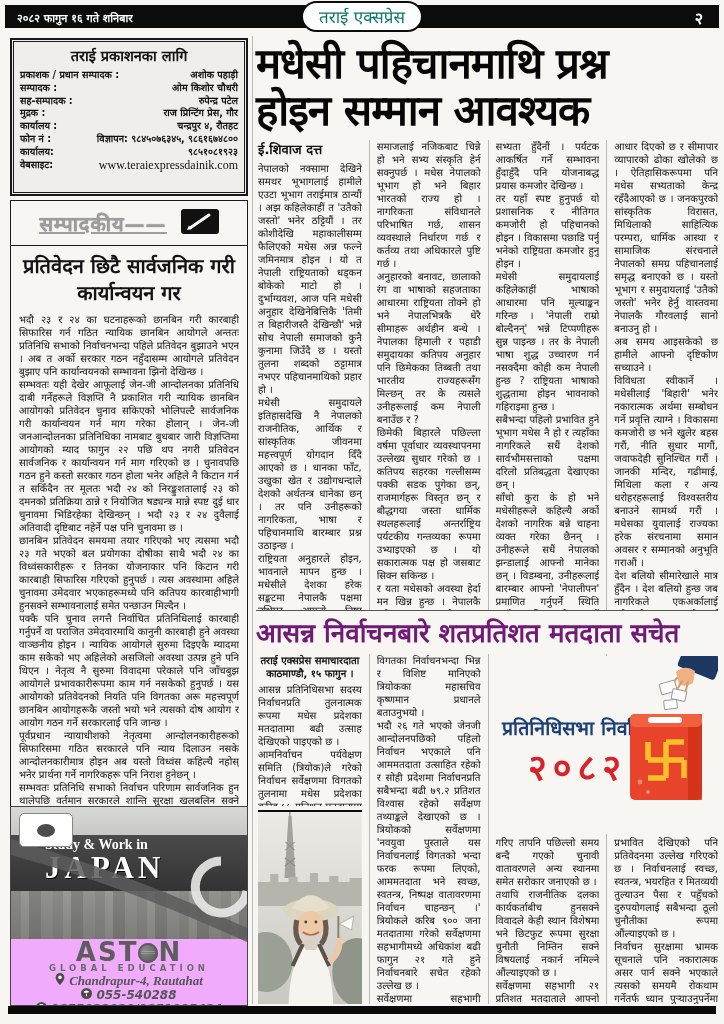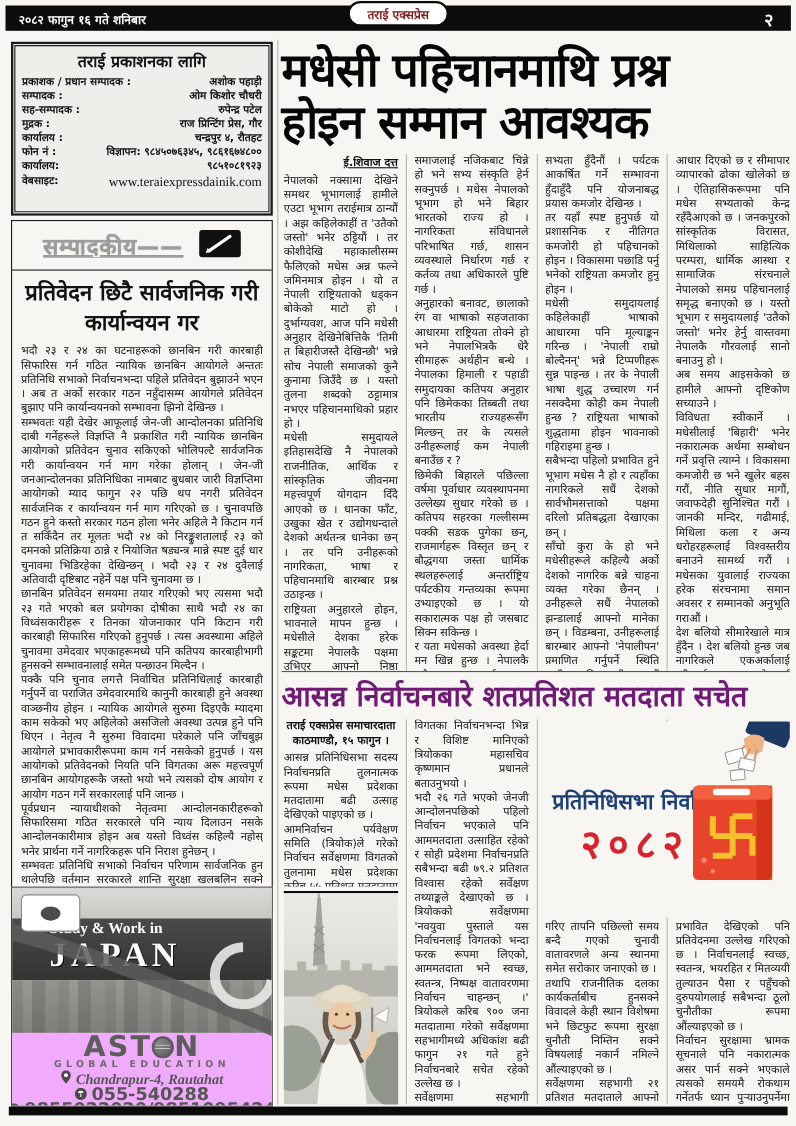--- a/index.html
+++ b/index.html
@@ -7,22 +7,22 @@
     position:relative; width:724px; height:1024px; margin:0 auto;
     background:#f7f6f2; color:#121212; overflow:hidden;
     font-family:"DejaVu Sans","Liberation Sans",sans-serif;
   }
   
   .masthead-bar { position:absolute; left:5px; top:5px; width:714px; height:23px; background:#0c0c0c; color:#fff; }
   .masthead-date { position:absolute; left:12px; top:5px; font-size:11px; font-weight:bold; }
   .masthead-page { position:absolute; right:16px; top:2px; font-size:16px; font-weight:bold; }
   .masthead-box {
     position:absolute; left:50%; top:-4px; transform:translateX(-50%);
-    background:#fff; color:#7f1d1d; border:2.5px solid #0c0c0c; border-radius:16px;
-    padding:2px 16px; font-size:11px; font-weight:bold; white-space:nowrap;
+    background:#fff; color:#0f766e; border:2.5px solid #0c0c0c; border-radius:16px;
+    padding:2px 16px; font-size:17px; font-weight:normal; white-space:nowrap;
   }
   .v-rule { position:absolute; left:252px; top:36px; width:1px; height:968px; background:#b9b8b2; }
   .bottom-bar { position:absolute; left:8px; top:1006px; width:708px; height:8px; background:#0b0b0b; }
 
   
   .pub-box {
     position:absolute; left:10px; top:38px; width:238px; height:158px;
     background:#efeeea; border:2px solid #1a1a1a; box-shadow:inset 0 0 0 1px #efeeea, inset 0 0 0 2px #1a1a1a;
     padding:4px 8px; box-sizing:border-box;
   }
@@ -57,30 +57,30 @@
     background-blend-mode:multiply; opacity:.85; }
   .ad-swoosh { position:absolute; left:0; top:26px; width:238px; height:110px; z-index:2; pointer-events:none; }
   .ad-bottom { position:absolute; left:0; top:132px; width:100%; height:68px; background:#f0abfc; text-align:center; }
   .ad-brand { font-size:26px; font-weight:900; color:#5d5d5d; letter-spacing:2px; line-height:26px; }
   .ad-brand .globe { display:inline-block; width:20px; height:20px; border-radius:50%; vertical-align:-2px;
     background:radial-gradient(circle at 35% 35%, #8a8a8a, #4f4f4f); box-shadow:inset 0 0 0 2px #5d5d5d;
     position:relative; }
   .ad-brand .globe::after { content:""; position:absolute; inset:3px; border-radius:50%;
     background:linear-gradient(0deg,transparent 40%,#ddd 42%,transparent 48%,transparent 60%,#ddd 62%,transparent 68%); }
   .ad-brand-sub { font-size:8.5px; letter-spacing:4px; color:#6a6a6a; font-weight:bold; margin-top:-2px; }
-  .ad-line { font-size:16px; font-weight:bold; color:#555; line-height:14px; display:flex; align-items:center; justify-content:center; gap:4px; }
+  .ad-line { font-size:12px; font-weight:bold; color:#555; line-height:14px; display:flex; align-items:center; justify-content:center; gap:4px;font-style:italic; }
   .ad-line.addr { font-style:italic; font-size:13px; font-family:"Liberation Serif",serif;text-align:center; }
 
   
   .main-headline { position:absolute; left:256px; top:40px; width:464px; font-size:42px; line-height:47px; font-weight:900; letter-spacing:-1px; white-space:pre-line; color:#060606; }
   .cols { display:flex; }
   .cols .col { flex:1 1 0; min-width:0; }
   .cols .col + .col { border-left:1px solid #b9b8b2; padding-left:7px; margin-left:7px; }
   .main-cols { position:absolute; left:258px; top:140px; width:460px; height:470px; }
-  .byline { text-align:right; font-weight:bold; font-size:10px; margin-bottom:4px;text-decoration:underline; }
+  .byline { text-align:left; font-weight:bold; font-size:13px; margin-bottom:4px; }
   .col-text { font-size:10px; line-height:13px; text-align:justify; white-space:pre-line; overflow:hidden; height:100%; }
   .main-cols .col { display:flex; flex-direction:column; }
   .main-cols .col-text { flex:1; }
 
   
   .elec-rule { position:absolute; left:256px; top:610px; width:462px; height:1px; background:#555; }
   .elec-headline { position:absolute; left:256px; top:614px; width:464px; font-size:26px; font-weight:900; white-space:nowrap; overflow:hidden; color:#701a75; }
   .elec-cols { position:absolute; left:258px; top:654px; width:460px; height:350px; }
   .elec-cols .col { display:flex; flex-direction:column; }
   .elec-byline { text-align:center; font-weight:bold; font-size:10px; line-height:13px; margin-bottom:3px; }

